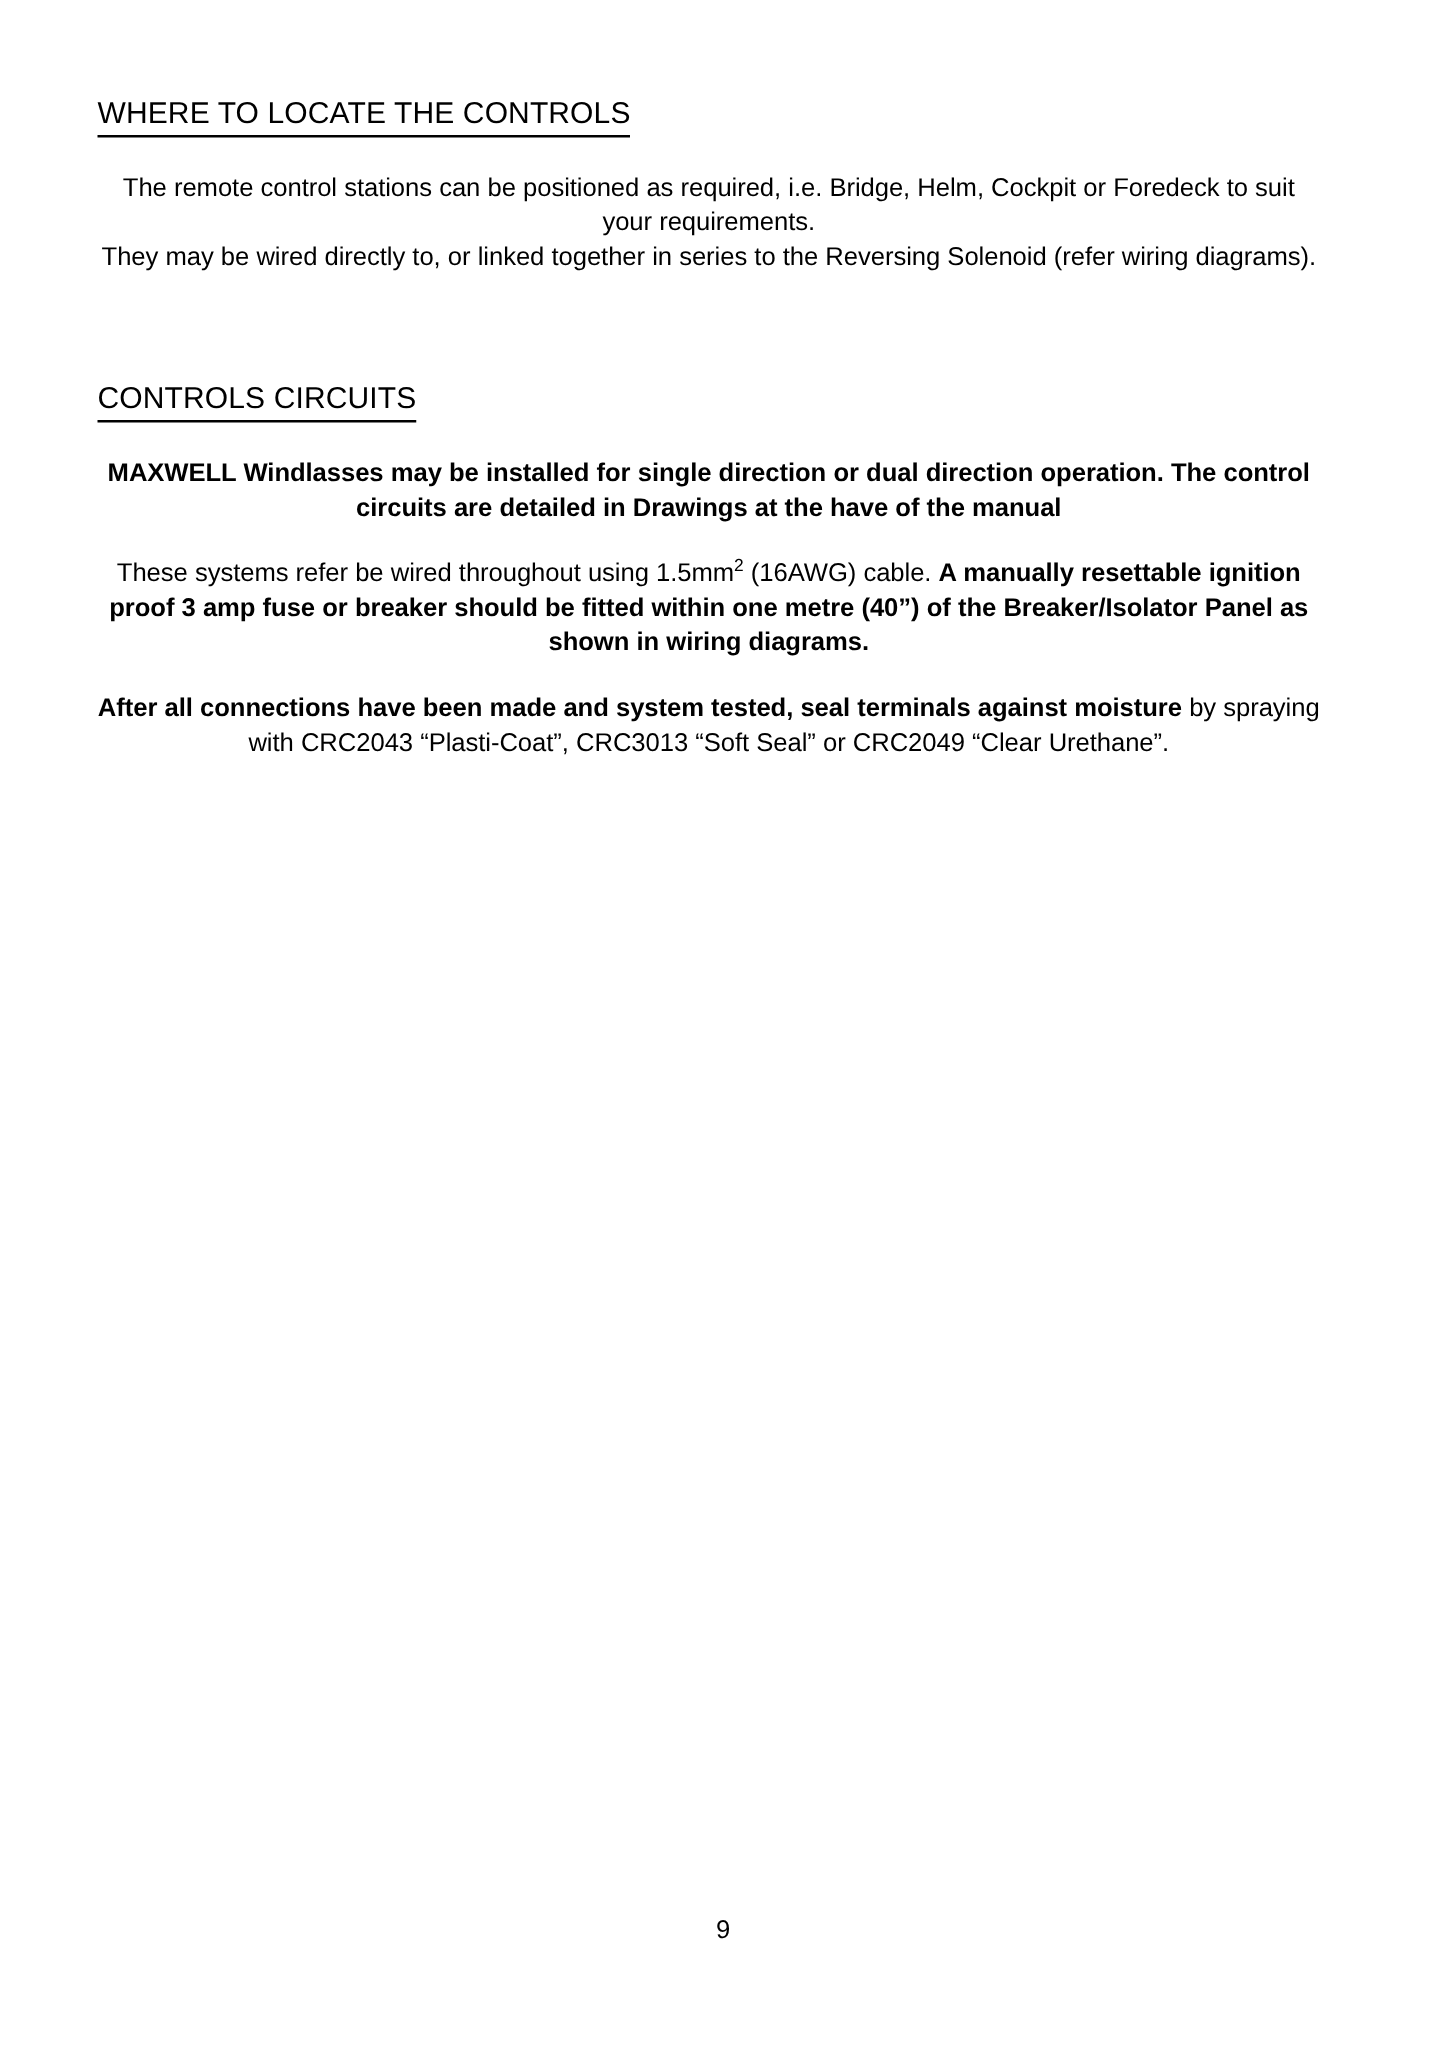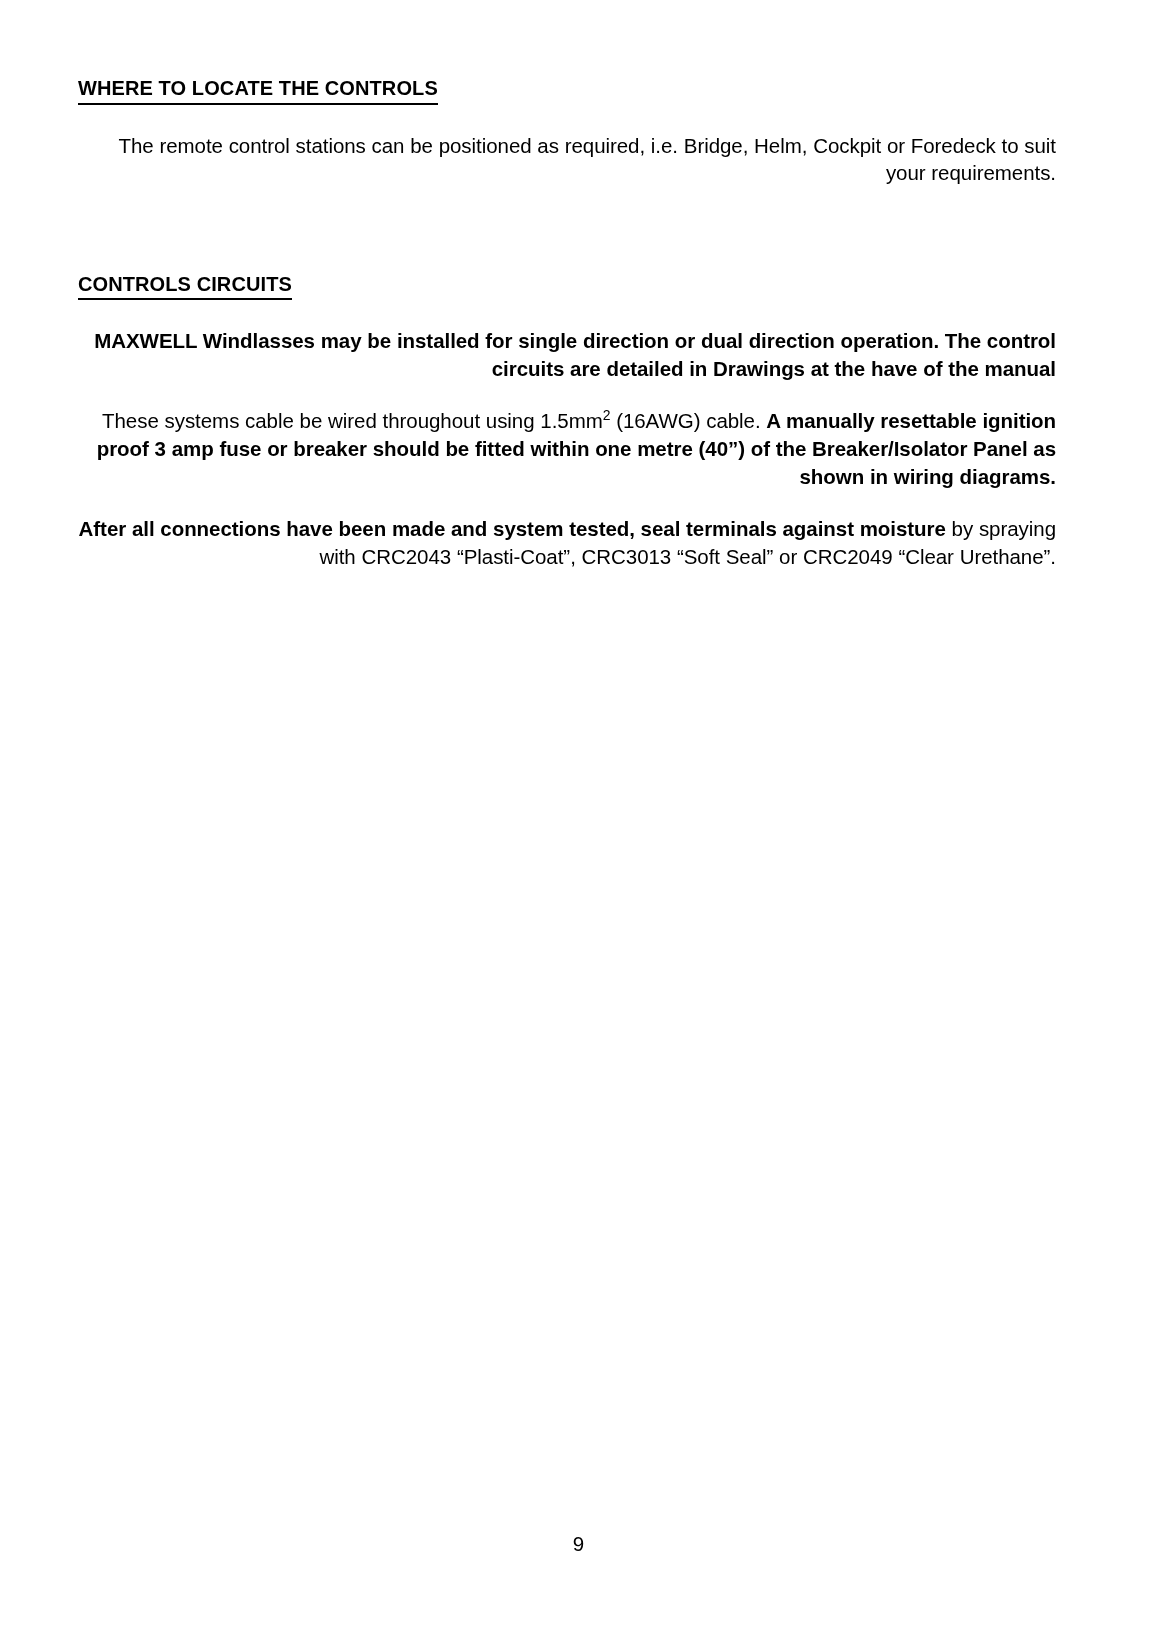--- a/index.html
+++ b/index.html
@@ -21,39 +21,39 @@
     overflow: hidden;
     box-sizing: border-box;
   }
   .content {
     position: absolute;
     left: 78px;
     top: 76px;
     width: 978px;
   }
   h2.section-heading {
-    font-size: 20px;
-    font-weight: bold;
+    font-size: 24px;
+    font-weight: normal;
     line-height: 1.28;
     margin: 0;
     letter-spacing: 0.1px;
     display: inline-block;
     border-bottom: 2.2px solid #000;
     padding-bottom: 1px;
   }
   .heading-wrap {
     margin: 0;
     padding: 0;
   }
   p.body-text {
     font-size: 20.5px;
     line-height: 1.345;
     margin: 0;
     letter-spacing: -0.05px;
-    text-align: right;
+    text-align: center;
     word-spacing: 0.1px;
   }
   p.body-text b, .bold {
     font-weight: bold;
   }
   .gap-after-heading { height: 27px; }
   .gap-block-lg { height: 85px; }
   .gap-para { height: 25px; }
   sup.sq {
     font-size: 0.68em;
@@ -76,32 +76,33 @@
 
 <div class="page">
   <div class="content">
 
     <div class="heading-wrap">
       <h2 class="section-heading">WHERE TO LOCATE THE CONTROLS</h2>
     </div>
     <div class="gap-after-heading"></div>
 
     <p class="body-text"><span>The remote control stations can be positioned as required, i.e. Bridge, Helm, Cockpit or Foredeck to suit your requirements.</span></p>
+    <p class="body-text"><span>They may be wired directly to, or linked together in series to the Reversing Solenoid (refer wiring diagrams).</span></p>
 
     <div class="gap-block-lg"></div>
 
     <div class="heading-wrap">
       <h2 class="section-heading">CONTROLS CIRCUITS</h2>
     </div>
     <div class="gap-after-heading"></div>
 
     <p class="body-text"><b>MAXWELL Windlasses may be installed for single direction or dual direction operation. The control circuits are detailed in Drawings at the have of the manual</b></p>
     <div class="gap-para"></div>
 
-    <p class="body-text"><span>These systems cable be wired throughout using 1.5mm</span><sup class="sq">2</sup><span> (16AWG) cable.  </span><b>A manually resettable ignition proof 3 amp fuse or breaker should be fitted within one metre (40”) of the Breaker/Isolator Panel as shown in wiring diagrams.</b></p>
+    <p class="body-text"><span>These systems refer be wired throughout using 1.5mm</span><sup class="sq">2</sup><span> (16AWG) cable.  </span><b>A manually resettable ignition proof 3 amp fuse or breaker should be fitted within one metre (40”) of the Breaker/Isolator Panel as shown in wiring diagrams.</b></p>
     <div class="gap-para"></div>
 
     <p class="body-text"><b>After all connections have been made and system tested, seal terminals against moisture</b><span> by spraying with CRC2043 “Plasti-Coat”, CRC3013 “Soft Seal” or CRC2049 “Clear Urethane”.</span></p>
 
   </div>
 
   <div class="page-number">9</div>
 </div>
 
 </body></html>

